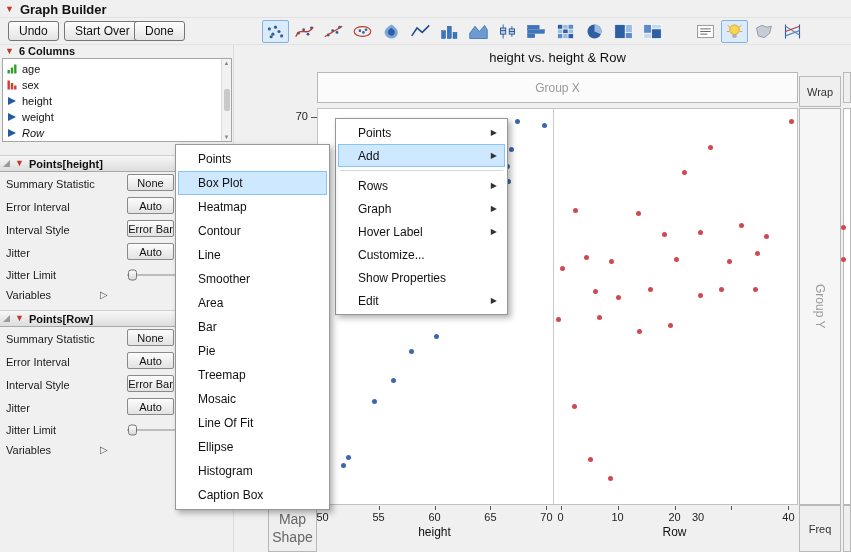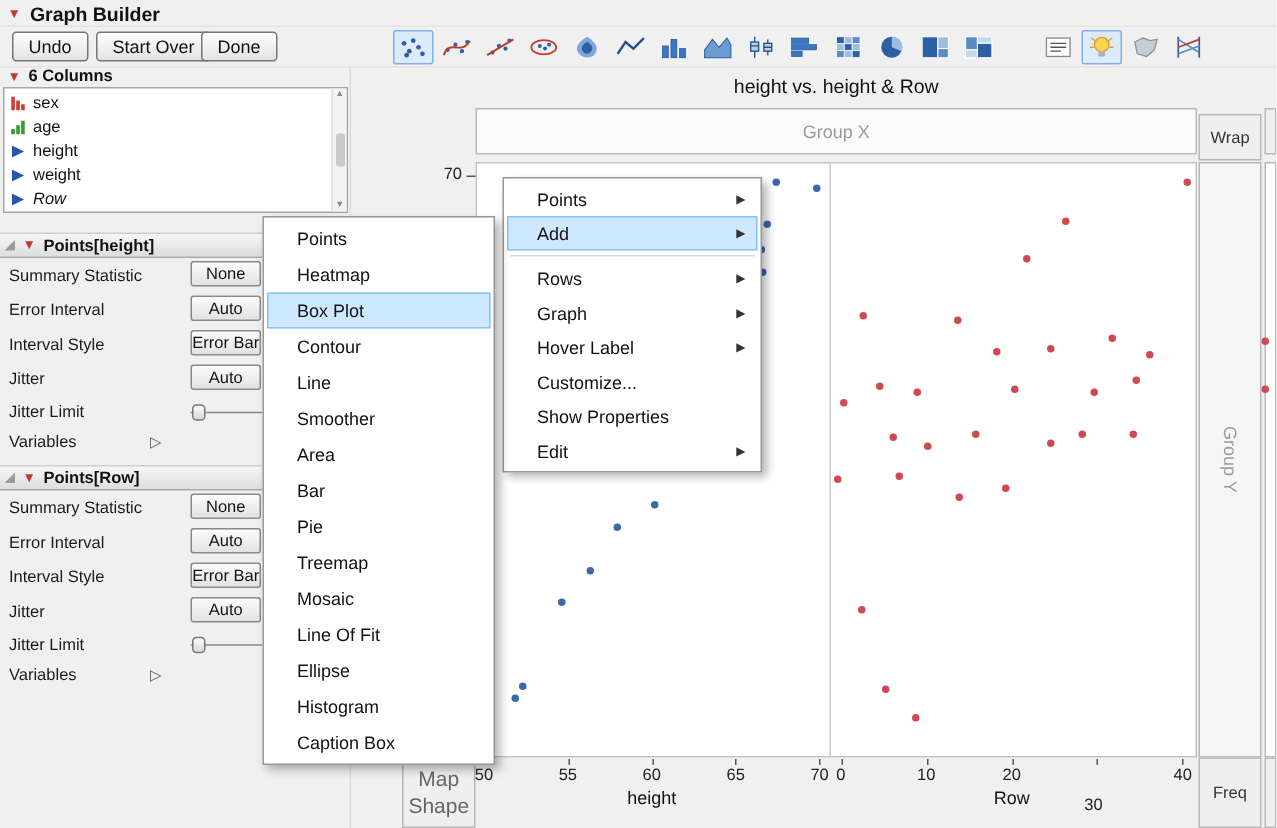--- a/index.html
+++ b/index.html
@@ -250,40 +250,40 @@
   </div>
   <div class="col-list" id="col-list">
     <div class="col-scroll">
       <span>▲</span>
       <div class="col-thumb"></div>
       <span>▼</span>
     </div>
   <div class="col-item">
         <span class="col-ic">
           <svg viewBox="0 0 10 10">
+            <g fill="#2f9e2f">
+              <rect x="0.5" y="6" width="2.4" height="3.5"></rect>
+              <rect x="3.8" y="3.5" width="2.4" height="6"></rect>
+              <rect x="7.1" y="0.5" width="2.4" height="9"></rect>
+            </g>
+          </svg>
+        </span>
+        <span class="col-nm">age</span>
+      </div>
+      <div class="col-item">
+        <span class="col-ic">
+          <svg viewBox="0 0 10 10">
             <g fill="#d43b33">
               <rect x="0.5" y="0.5" width="2.4" height="9"></rect>
               <rect x="3.8" y="3" width="2.4" height="6.5"></rect>
               <rect x="7.1" y="5.5" width="2.4" height="4"></rect>
             </g>
           </svg>
         </span>
         <span class="col-nm">sex</span>
-      </div>
-      <div class="col-item">
-        <span class="col-ic">
-          <svg viewBox="0 0 10 10">
-            <g fill="#2f9e2f">
-              <rect x="0.5" y="6" width="2.4" height="3.5"></rect>
-              <rect x="3.8" y="3.5" width="2.4" height="6"></rect>
-              <rect x="7.1" y="0.5" width="2.4" height="9"></rect>
-            </g>
-          </svg>
-        </span>
-        <span class="col-nm">age</span>
       </div>
       <div class="col-item">
         <span class="col-ic">
           <svg viewBox="0 0 10 10">
             <path d="M1,1 L9,5 L1,9 z" fill="#2459a8"></path>
           </svg>
         </span>
         <span class="col-nm">height</span>
       </div>
       <div class="col-item">
@@ -401,21 +401,21 @@
       <div class="xticklabel" style="left: 478.452px;">65</div>
       <div class="xtickmark" style="left: 546.405px;"></div>
       <div class="xticklabel" style="left: 534.405px;">70</div>
       <div class="xtickmark" style="left: 560.547px;"></div>
       <div class="xticklabel" style="left: 548.547px;">0</div>
       <div class="xtickmark" style="left: 617.523px;"></div>
       <div class="xticklabel" style="left: 605.523px;">10</div>
       <div class="xtickmark" style="left: 674.5px;"></div>
       <div class="xticklabel" style="left: 662.5px;">20</div>
       <div class="xtickmark" style="left: 731.477px;"></div>
-      <div class="xticklabel" style="left: 717px; margin-top: 20px;">30</div>
+      <div class="xticklabel" style="left: 686px;">30</div>
       <div class="xtickmark" style="left: 788.453px;"></div>
       <div class="xticklabel" style="left: 776.453px;">40</div>
       <div class="ytickmark" style="top: 117.452px;"></div>
       <div class="yticklabel" style="top: 110.452px;">70</div>
       <div class="pt" style="left: 341.357px; top: 462.8px; background: rgb(59, 104, 172);"></div>
       <div class="pt" style="left: 345.833px; top: 455.238px; background: rgb(59, 104, 172);"></div>
       <div class="pt" style="left: 371.571px; top: 398.524px; background: rgb(59, 104, 172);"></div>
       <div class="pt" style="left: 390.595px; top: 377.729px; background: rgb(59, 104, 172);"></div>
       <div class="pt" style="left: 408.5px; top: 349.371px; background: rgb(59, 104, 172);"></div>
       <div class="pt" style="left: 434.238px; top: 334.248px; background: rgb(59, 104, 172);"></div>
@@ -487,27 +487,27 @@
       <div class="menu-item">
         <span>Edit</span>
         <span class="arrow">▶</span>
       </div>
     </div>
 
   <div class="menu" id="element-menu" style="left:175px;top:144px;width:155px">
       <div class="menu-item">
         <span>Points</span>
       </div>
-      <div class="menu-item">
-        <span>Heatmap</span>
-      </div>
       <div class="menu-item hl">
         <span>Box Plot</span>
       </div>
       <div class="menu-item">
+        <span>Heatmap</span>
+      </div>
+      <div class="menu-item">
         <span>Contour</span>
       </div>
       <div class="menu-item">
         <span>Line</span>
       </div>
       <div class="menu-item">
         <span>Smoother</span>
       </div>
       <div class="menu-item">
         <span>Area</span>

